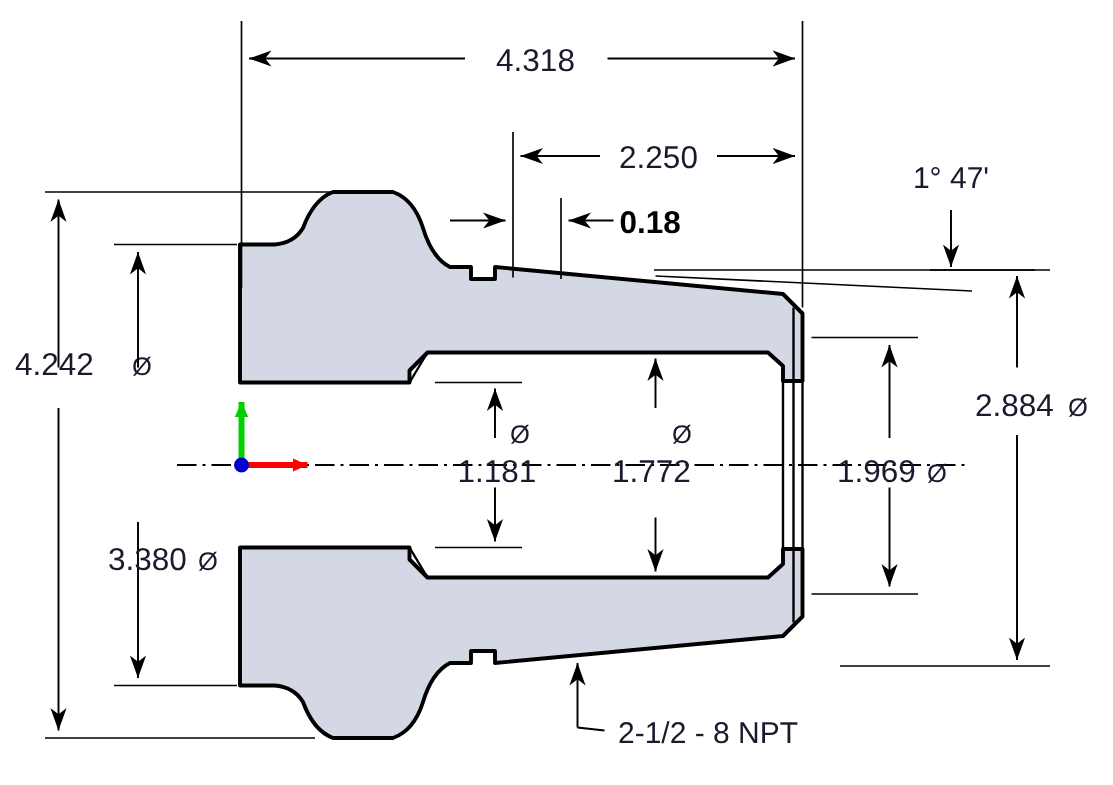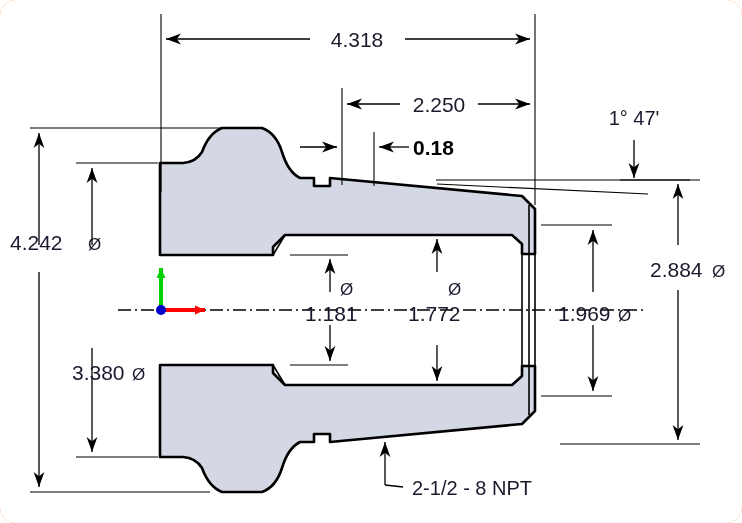--- a/index.html
+++ b/index.html
@@ -10,21 +10,20 @@
   }
   body {
     font-family: "Liberation Sans", sans-serif;
   }
   #drawing-root {
     position: relative;
     width: 742px;
     height: 523px;
     background: #f97316;
     overflow: hidden;
-    border-radius: 16px;
   }
   svg#drawing-svg {
     display: block;
     width: 742px;
     height: 523px;
   }
   text {
     font-family: "Liberation Sans", sans-serif;
     fill: #1a1a2e;
   }

